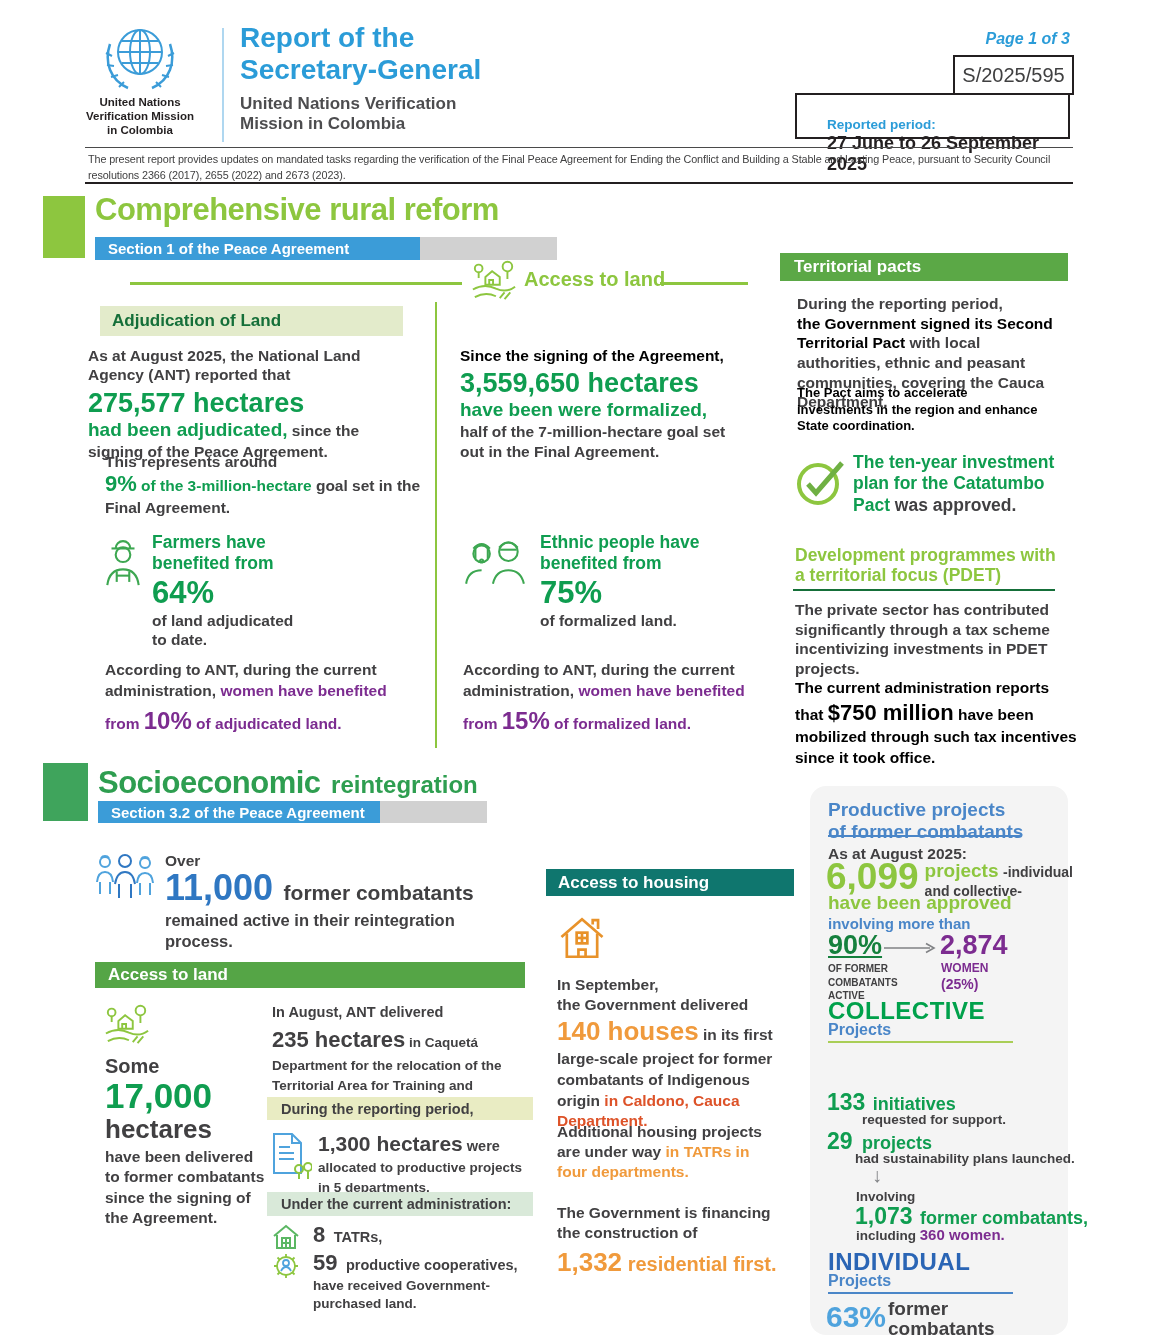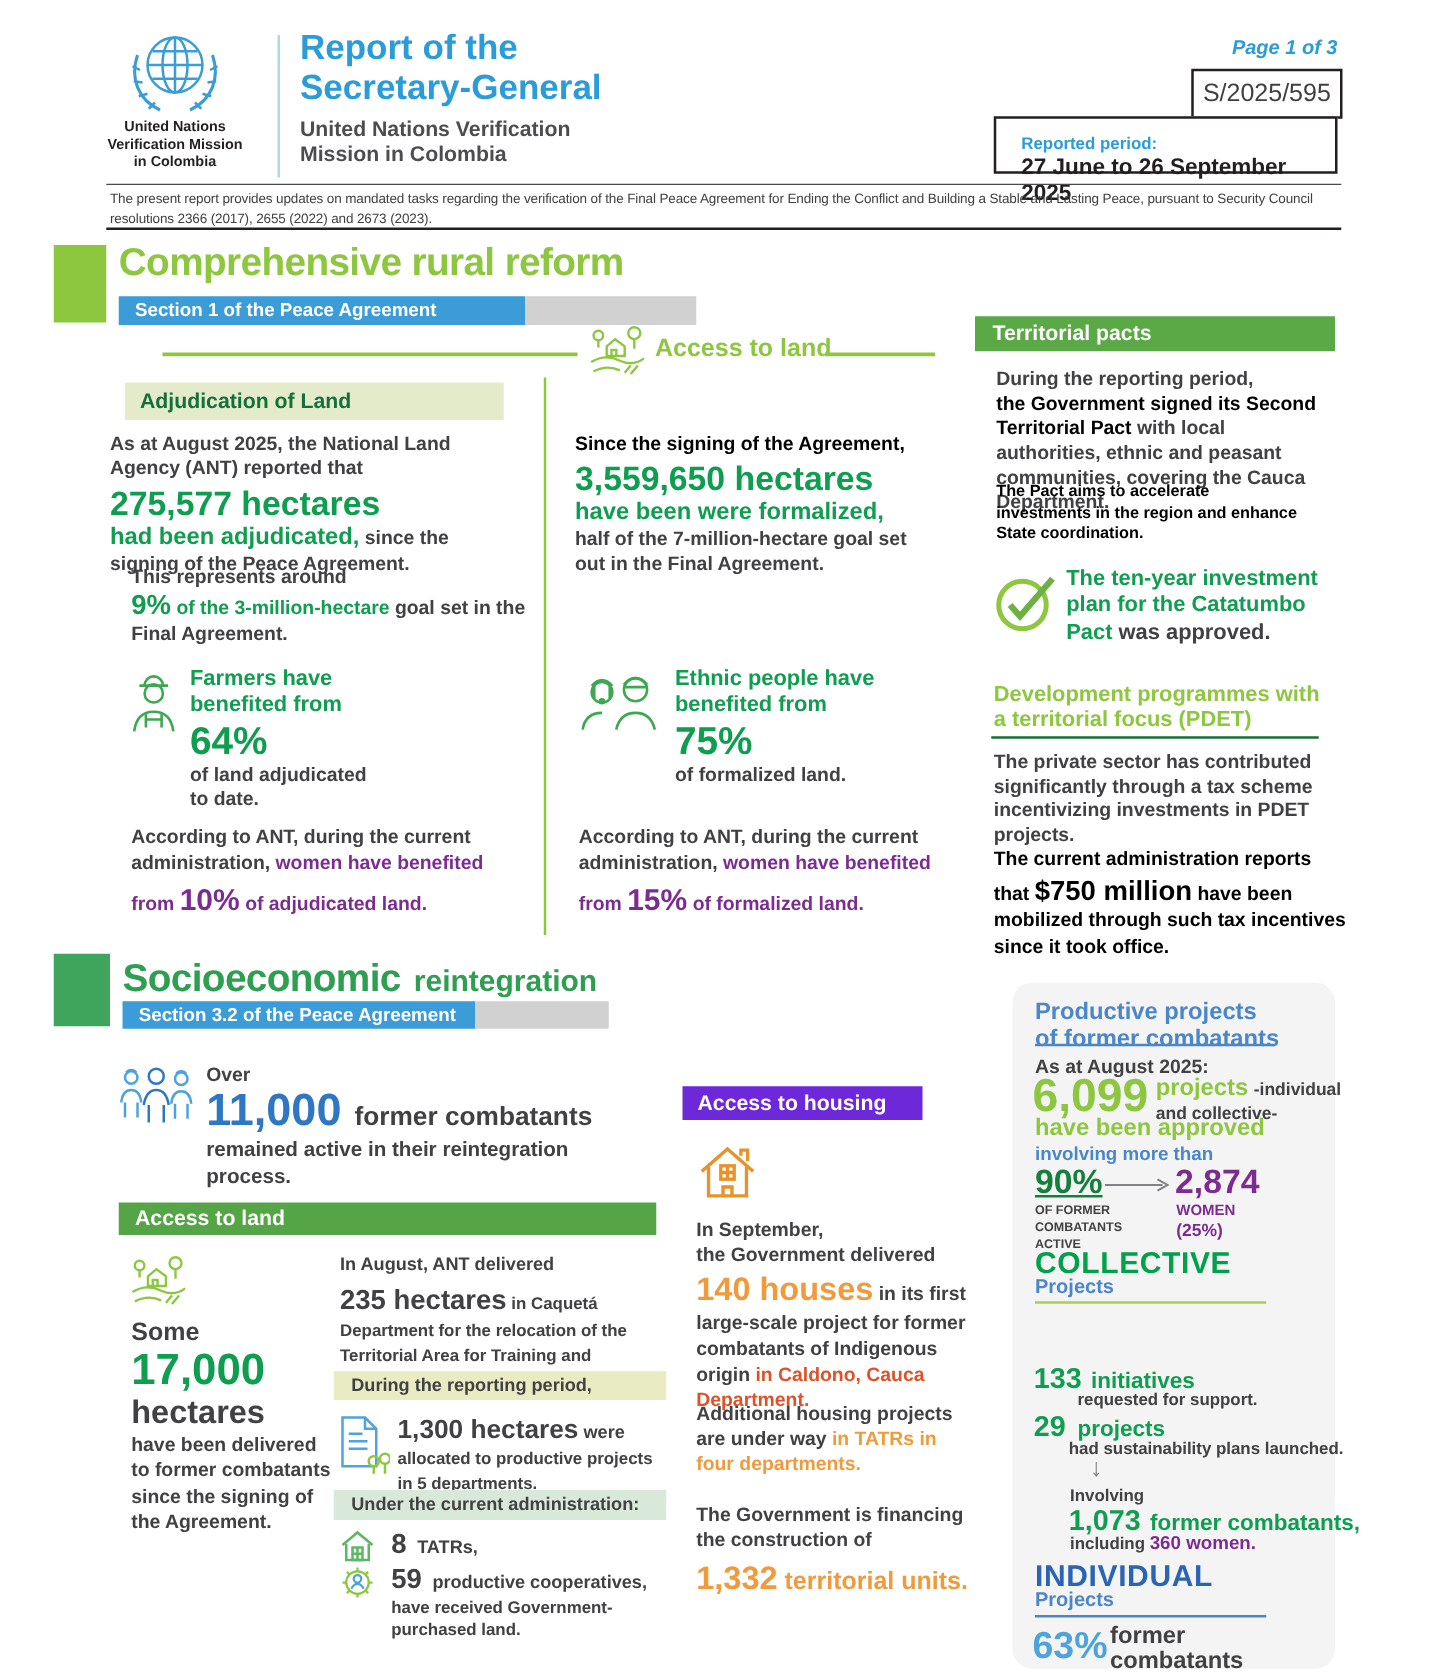--- a/index.html
+++ b/index.html
@@ -48,21 +48,21 @@
 
   <div class="abs b blue" style="left:240px;top:22px;font-size:28px;">Report of the</div>
   <div class="abs b blue" style="left:240px;top:54px;font-size:28px;">Secretary-General</div>
   <div class="abs b" style="left:240px;top:94px;font-size:17px;color:#4D4D4F;">United Nations Verification</div>
   <div class="abs b" style="left:240px;top:114px;font-size:17px;color:#4D4D4F;">Mission in Colombia</div>
 
   <div class="abs b i blue" style="left:930px;top:30px;width:140px;text-align:right;font-size:16px;">Page 1 of 3</div>
   <div class="abs" style="left:953px;top:55px;width:117px;height:36px;border:2px solid #231F20;background:#fff;display:flex;align-items:center;justify-content:center;">
     <span style="font-size:20px;color:#404041;">S/2025/595</span>
   </div>
-  <div class="abs" style="left:795px;top:93px;width:275px;height:46px;border:2px solid #231F20;background:#fff;padding:8px;box-sizing:border-box;">
+  <div class="abs" style="left:795px;top:93px;width:275px;height:46px;border:2px solid #231F20;background:#fff;padding:18px;box-sizing:border-box;">
     <div class="b blue" style="font-size:13.5px;margin:4px 0 0 12px;">Reported period:</div>
     <div class="b" style="font-size:18px;color:#231F20;margin:1px 0 0 12px;">27 June to 26 September 2025</div>
   </div>
 
   <div class="abs" style="left:85px;top:147px;width:988px;height:1px;background:#4A4A4A;"></div>
   <div class="abs" style="left:88px;top:152px;width:985px;font-size:10.8px;line-height:1.45;color:#404041;letter-spacing:-0.1px;">The present report provides updates on mandated tasks regarding the verification of the Final Peace Agreement for Ending the Conflict and Building a Stable and Lasting Peace, pursuant to Security Council resolutions 2366 (2017), 2655 (2022) and 2673 (2023).</div>
   <div class="abs" style="left:85px;top:182px;width:988px;height:2px;background:#231F20;"></div>
 
   <div class="abs" style="left:43px;top:196px;width:42px;height:62px;background:#8DC63F;"></div>
   <div class="abs b lime" style="left:95px;top:192px;font-size:31px;letter-spacing:-0.5px;">Comprehensive rural reform</div>
@@ -290,21 +290,21 @@
       <circle cx="14" cy="11" r="3"></circle>
       <path d="M9 19 q2 -4 5 -4 q3 0 5 4"></path>
     </g>
   </svg>
   <div class="abs" style="left:313px;top:1250px;">
     <span class="b dark" style="font-size:22px;">59</span>
     <span class="b dark" style="font-size:14.5px;margin-left:4px;">productive cooperatives,</span>
   </div>
   <div class="abs b dark" style="left:313px;top:1277px;width:235px;font-size:13.5px;line-height:1.3;">have received Government-purchased land.</div>
 
-  <div class="abs bar" style="left:546px;top:869px;width:192px;height:27px;background:#6d28d9;">
+  <div class="abs bar" style="left:546px;top:869px;width:248px;height:27px;background:#0f766e;">
     <span style="font-size:17px;padding-left:12px;">Access to housing</span>
   </div>
   <svg class="abs" style="left:557px;top:913px;" width="50" height="50" viewBox="0 0 56 56" fill="none" stroke="#E8922A" stroke-width="3">
     <path d="M5 27 L28 7 L51 27"></path>
     <path d="M11 23 v26 h34 v-26"></path>
     <path d="M40 13 v-5 h6 v10"></path>
     <rect x="22" y="22" width="12" height="12"></rect>
     <line x1="28" y1="22" x2="28" y2="34"></line>
     <line x1="22" y1="28" x2="34" y2="28"></line>
     <path d="M24 49 v-8 h8 v8"></path>
@@ -315,21 +315,21 @@
     <div style="line-height:1.3;">
       <span class="b orange" style="font-size:26px;">140 houses</span><span class="b dark" style="font-size:15.5px;"> in its first large-scale project for former combatants of Indigenous origin </span><span class="b rorange" style="font-size:15.5px;">in Caldono, Cauca Department.</span>
     </div>
   </div>
   <div class="abs" style="left:557px;top:1122px;width:218px;line-height:1.3;font-size:15.5px;">
     <span class="b dark">Additional housing projects are under way </span><span class="b orange">in TATRs in four departments.</span>
   </div>
   <div class="abs" style="left:557px;top:1203px;width:230px;">
     <div class="b dark" style="font-size:15.5px;line-height:1.3;">The Government is financing the construction of</div>
     <div style="margin-top:4px;">
-      <span class="b orange" style="font-size:26px;">1,332</span><span class="b orange" style="font-size:20px;"> territorial units.</span>
+      <span class="b orange" style="font-size:26px;">1,332</span><span class="b orange" style="font-size:20px;"> residential first.</span>
     </div>
   </div>
 
   <div class="abs" style="left:810px;top:786px;width:258px;height:549px;background:#F4F4F4;border-radius:16px;"></div>
   <div class="abs" style="left:828px;top:799px;font-size:19px;line-height:1.18;">
     <div class="b cardblue">Productive projects</div>
     <div class="b cardblue">of former combatants</div>
   </div>
   <div class="abs" style="left:828px;top:835px;width:192px;height:2px;background:#4A86C8;"></div>
   <div class="abs b dark" style="left:828px;top:845px;font-size:15.5px;">As at August 2025:</div>

